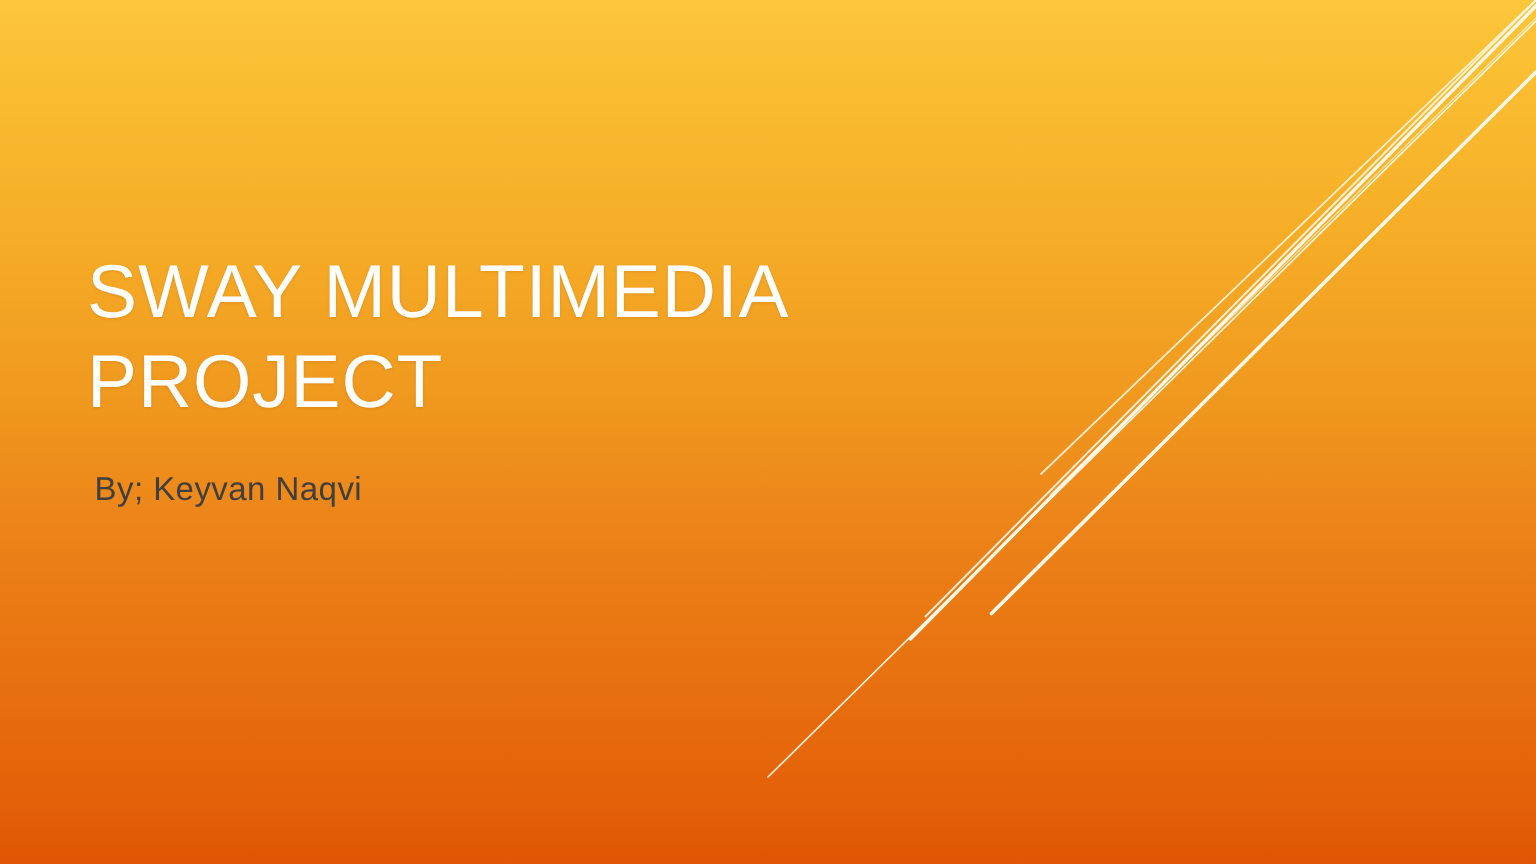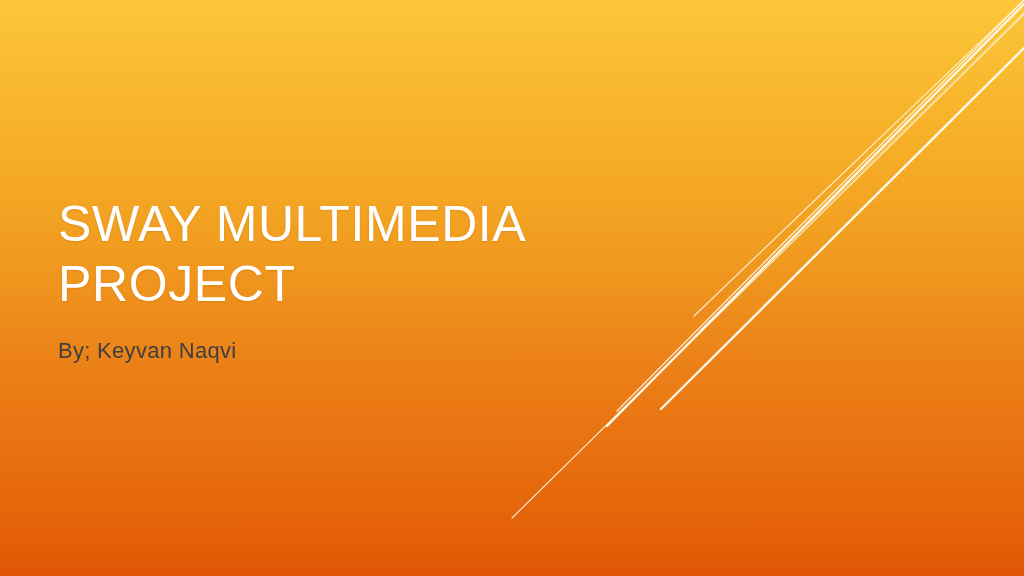--- a/index.html
+++ b/index.html
@@ -32,37 +32,37 @@
     inset: 0;
     width: 1024px;
     height: 576px;
     pointer-events: none;
   }
 
   
   #text-block {
     position: absolute;
     left: 58px;
-    top: 194px;
+    top: 164px;
     width: 620px;
   }
   #slide-title {
     margin: 0;
     color: #ffffff;
     font-family: "Liberation Sans", "DejaVu Sans", sans-serif;
     font-size: 50px;
     font-weight: 300;
     letter-spacing: 0.6px;
     line-height: 60px;
     text-transform: uppercase;
     white-space: pre-line;
     text-shadow: 0 1px 2px rgba(140, 60, 0, 0.18);
   }
   #slide-subtitle {
-    margin: 0;
+    margin: 5px;
     padding-top: 22px;
     color: #3f3f3f;
     font-family: "Liberation Sans", "DejaVu Sans", sans-serif;
     font-size: 22px;
     font-weight: 400;
     letter-spacing: 0.3px;
     line-height: 30px;
   }
 </style>
 </head>

